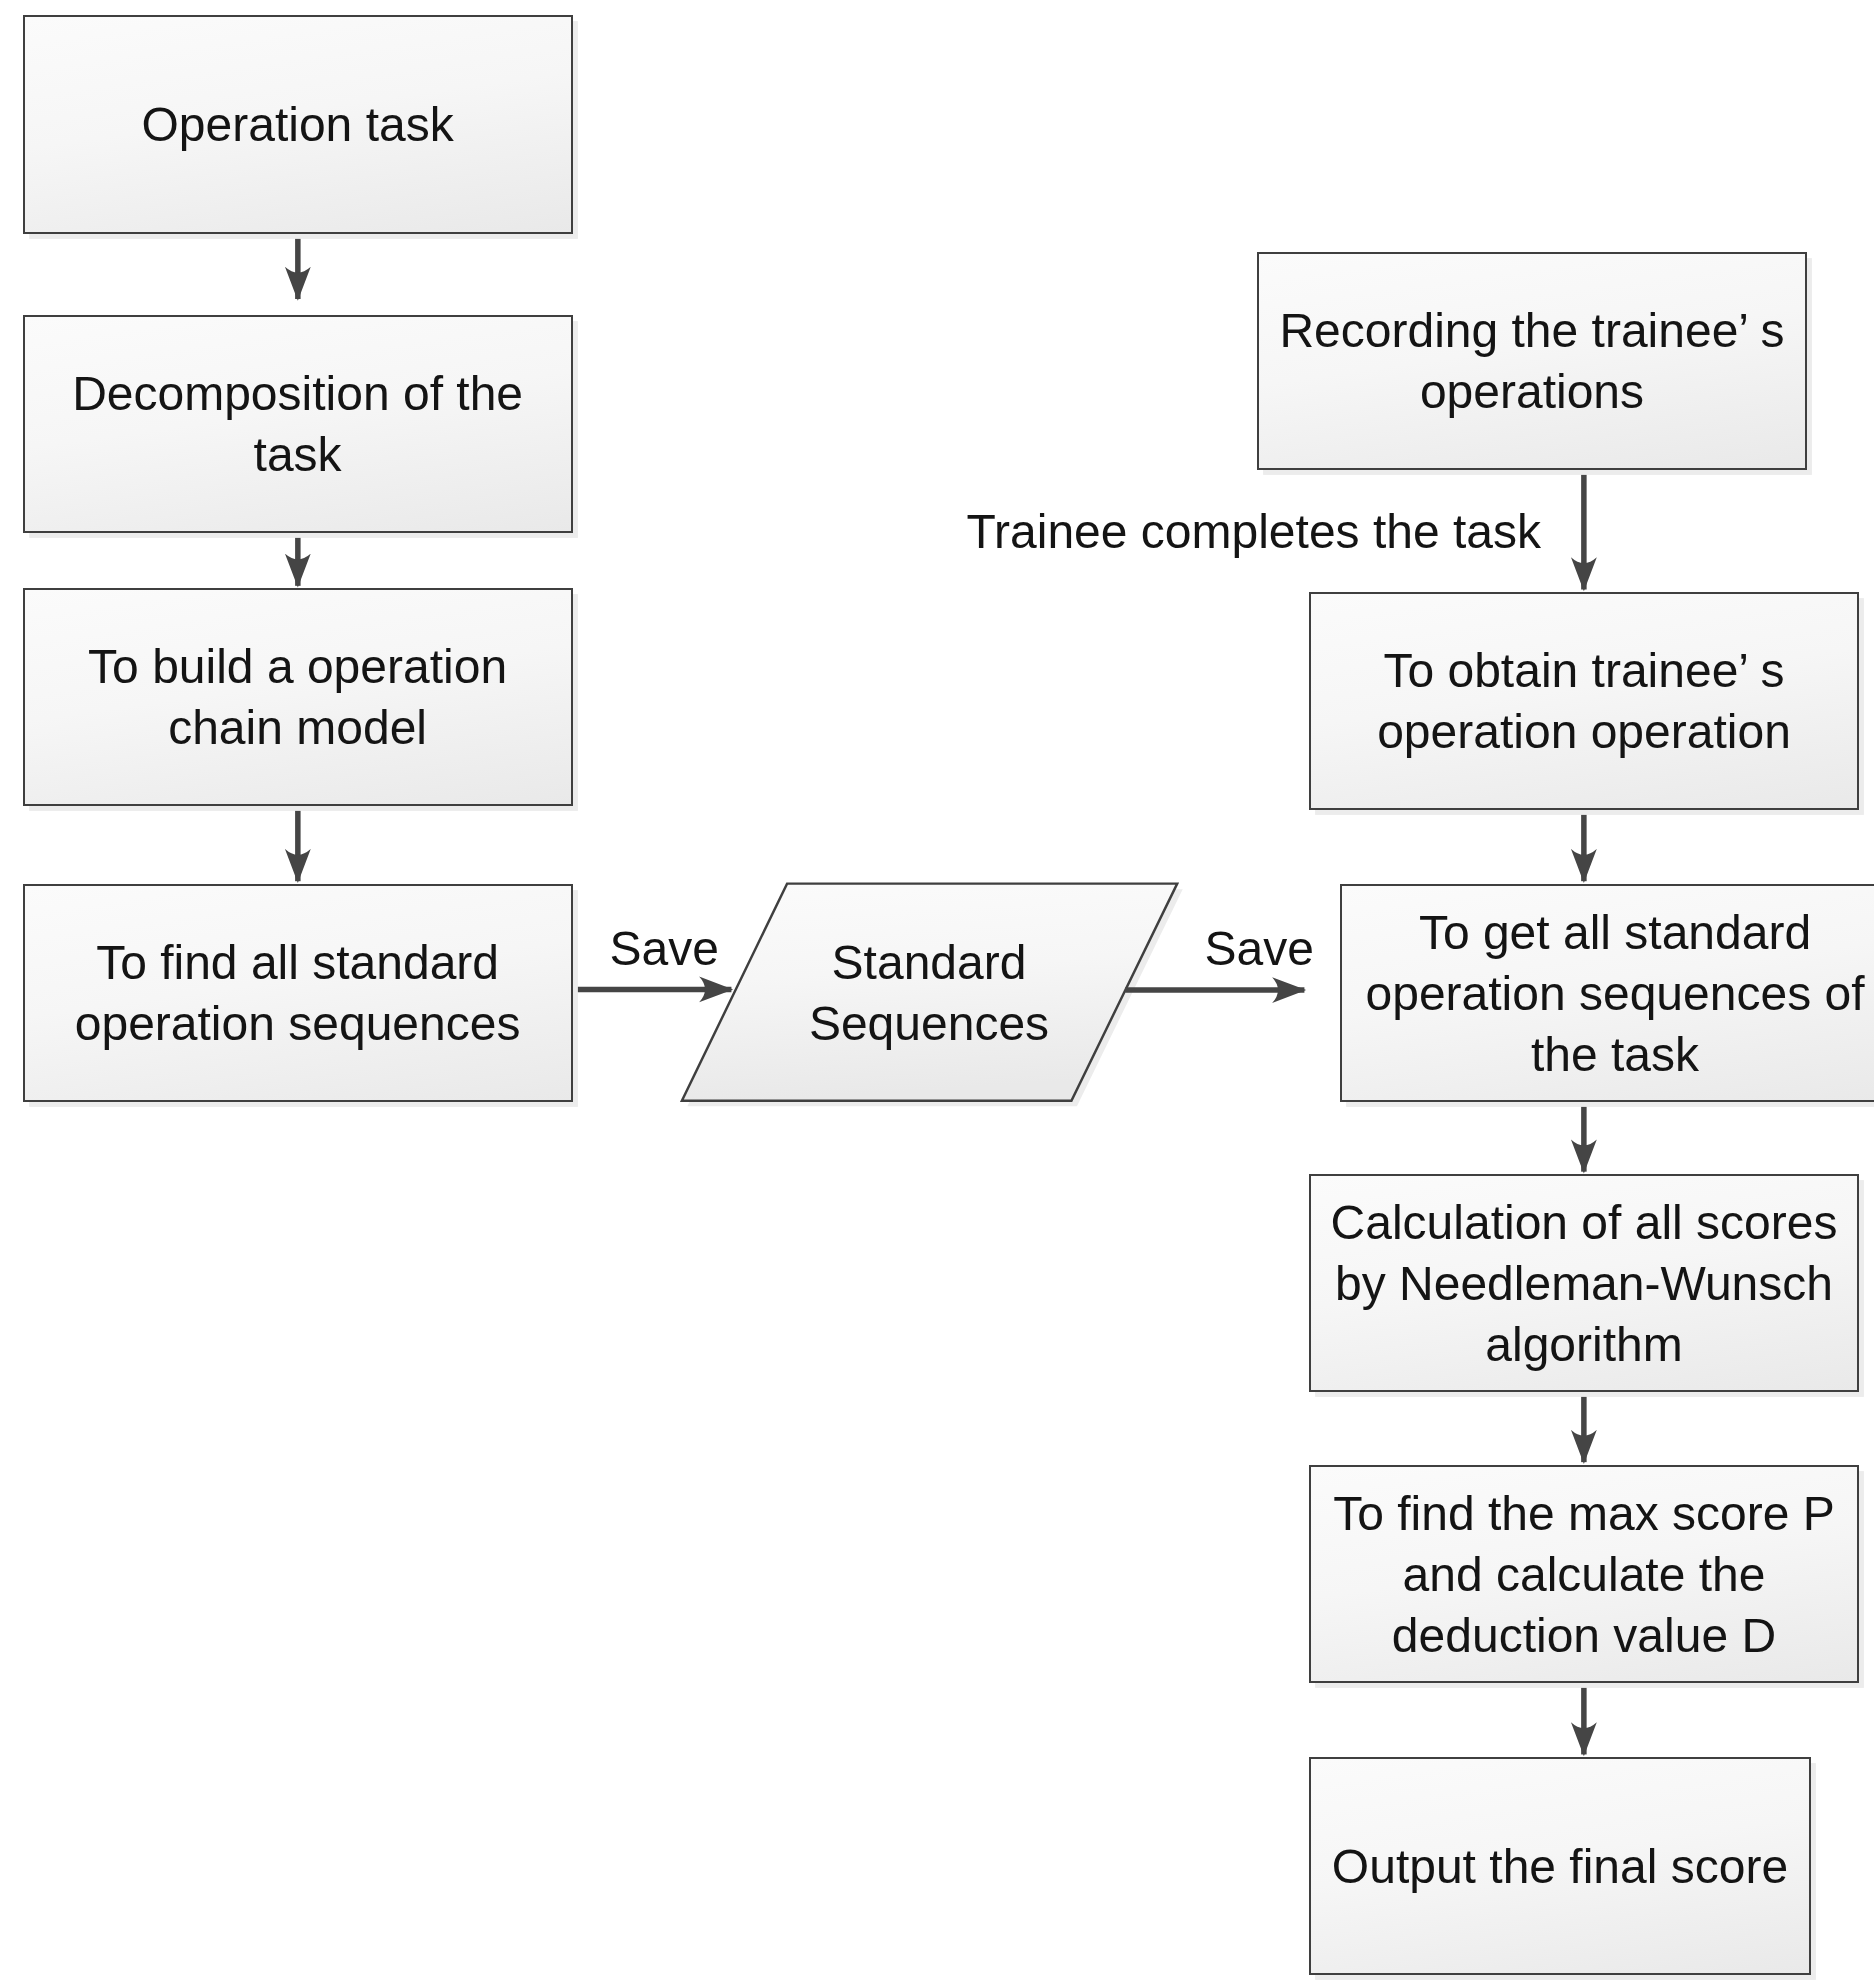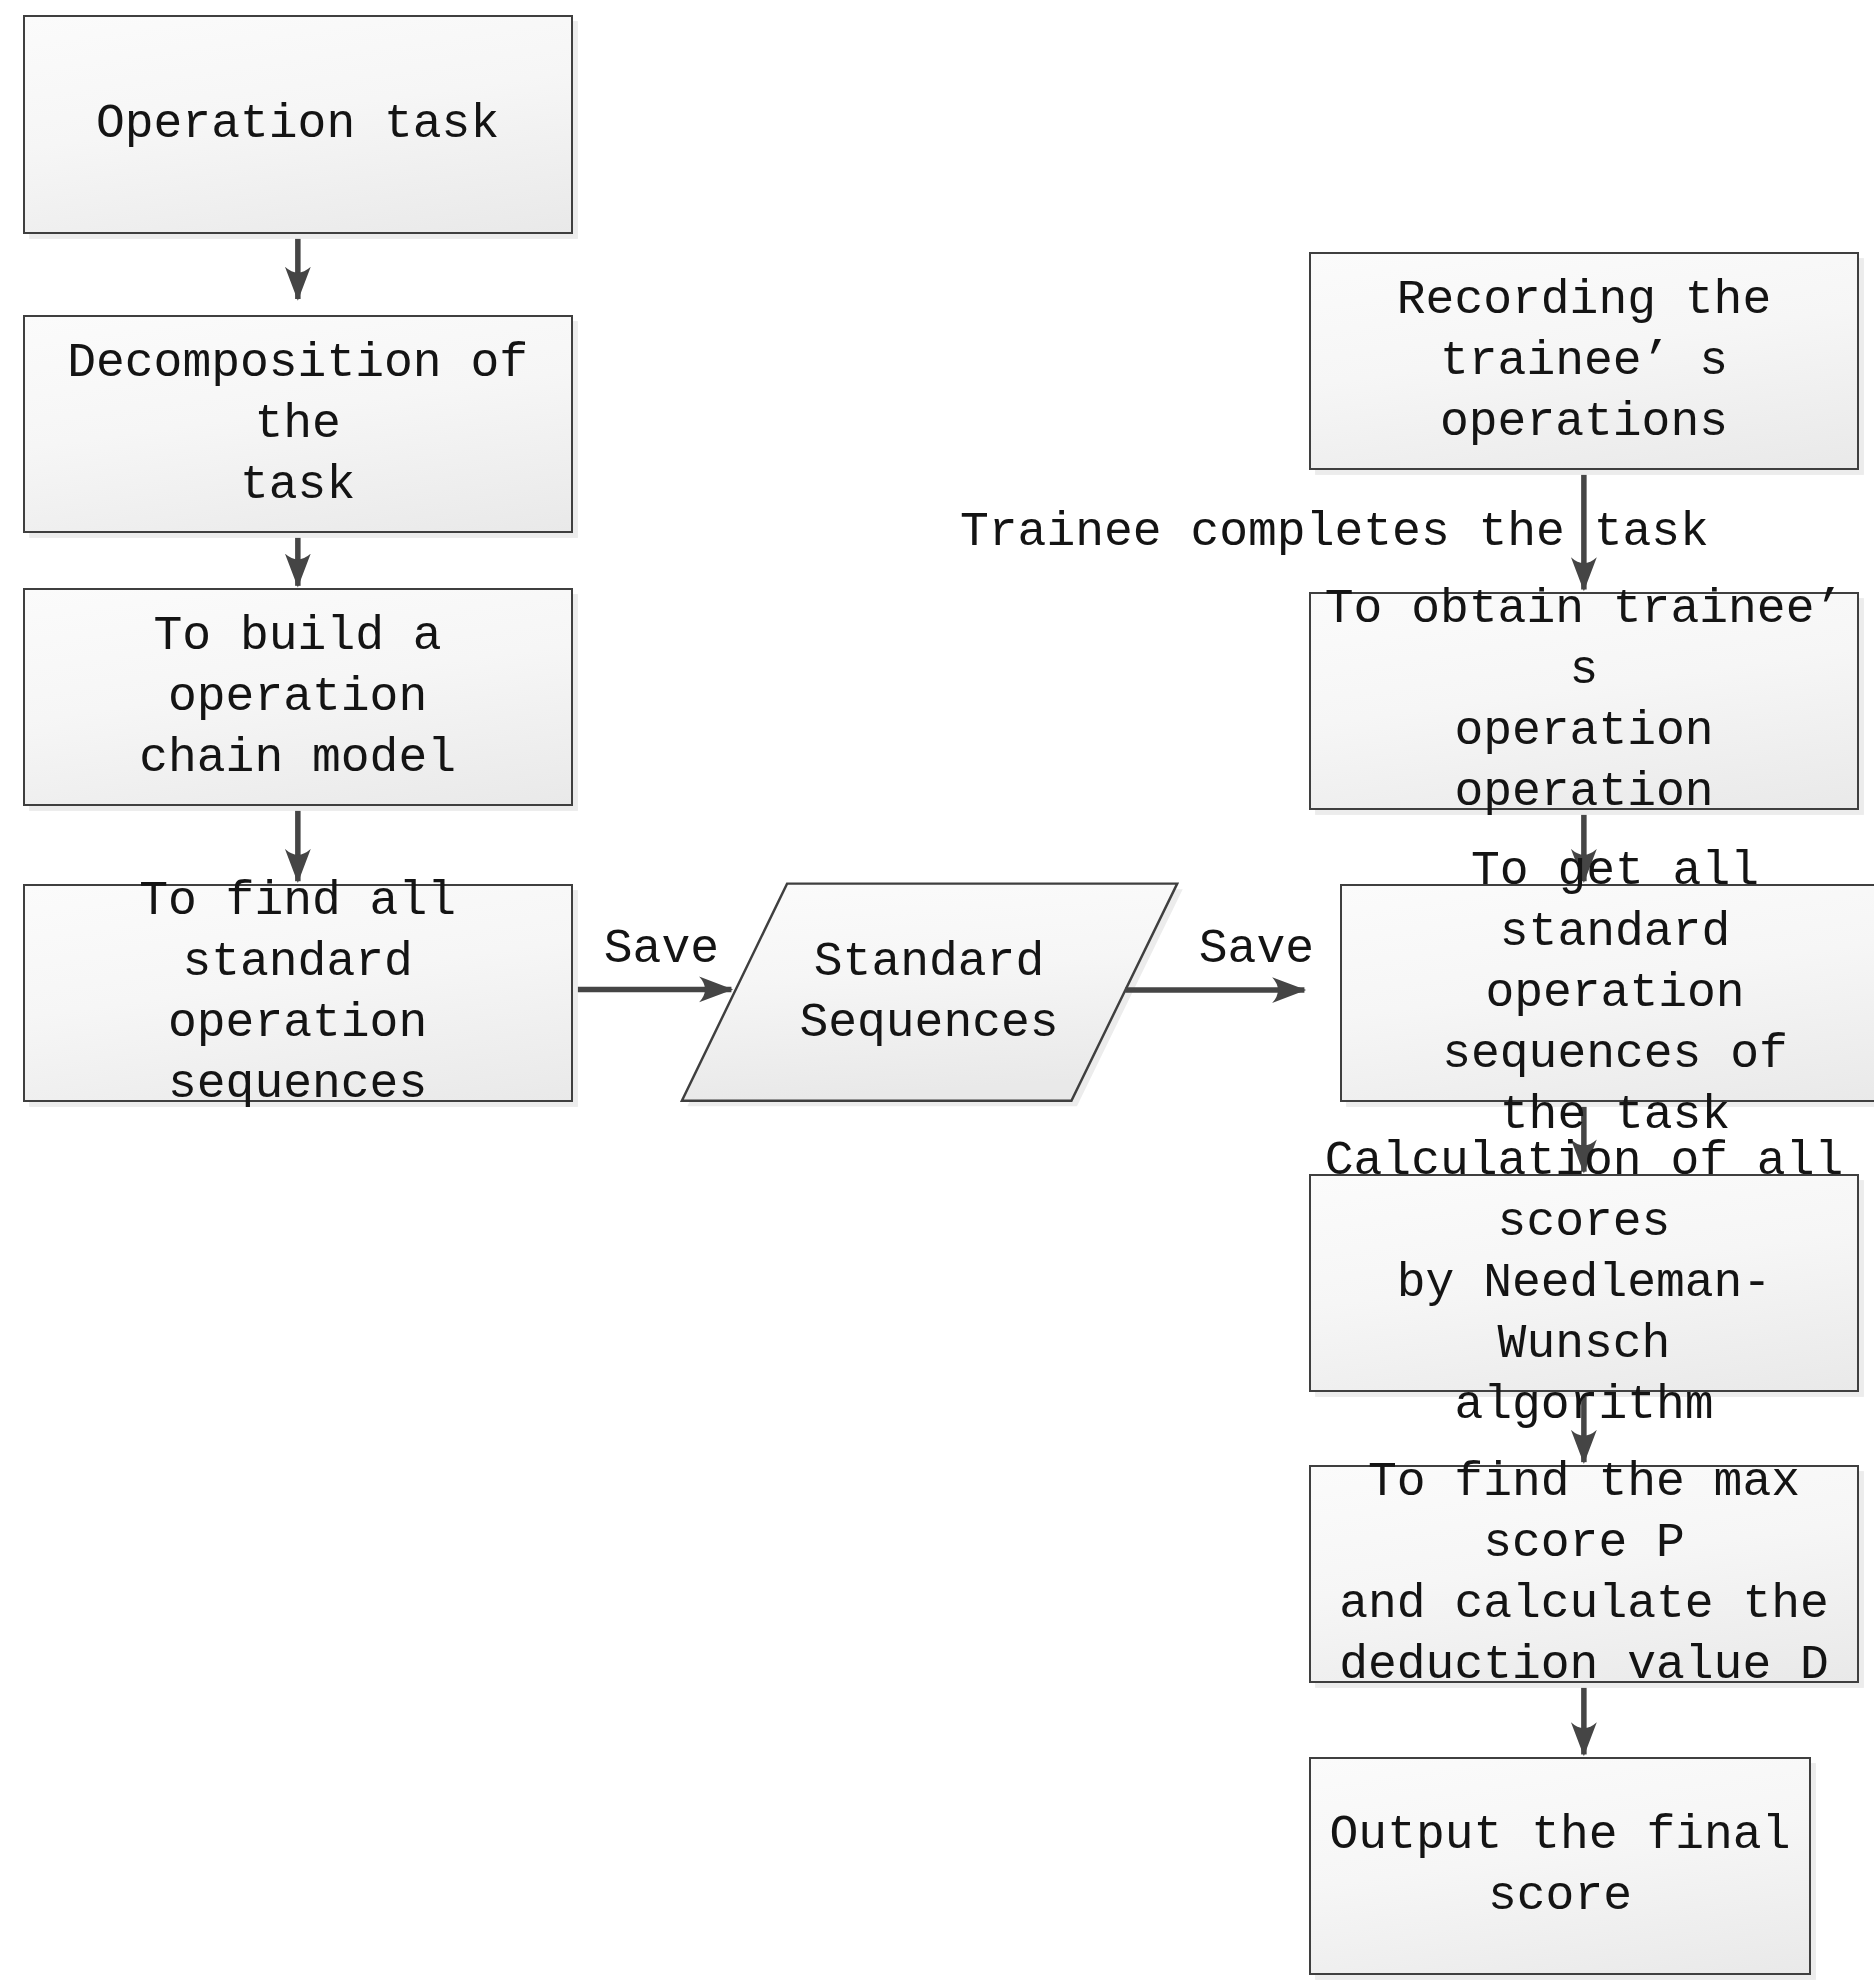--- a/index.html
+++ b/index.html
@@ -1,20 +1,20 @@
 <!DOCTYPE html>
 <html style="font-size:9.8px"><head>
 <meta charset="utf-8">
 <style>
   html,body{margin:0;padding:0;background:#ffffff;}
   #canvas{
     position:relative;
     width:1875px;height:1985px;
     background:#ffffff;
-    font-family:Liberation Mono, monospace;
+    font-family:Liberation Sans, sans-serif;
     color:#141414;
     overflow:hidden;
   }
   .node{
     position:absolute;
     box-sizing:border-box;
     border:2.4px solid #3f3f3f;
     background:linear-gradient(172deg,#fbfbfb 0%,#f6f6f6 45%,#e9e9e9 100%);
     display:flex;align-items:center;justify-content:center;
     text-align:center;
@@ -87,21 +87,21 @@
   <div class="node" style="left:22.6px;top:884px;width:550px;height:218px">
     <span class="node-label">To find all standard
 operation sequences</span>
   </div>
 
   <div class="para-label-wrap">
     <span class="para-label">Standard
 Sequences</span>
   </div>
 
-  <div class="node" style="left:1309px;top:252px;width:550px;height:218px">
+  <div class="node" style="left:1257px;top:252px;width:550px;height:218px">
     <span class="node-label">Recording the trainee’ s
 operations</span>
   </div>
   <div class="node" style="left:1309px;top:592px;width:550px;height:218px">
     <span class="node-label">To obtain trainee’ s
 operation operation</span>
   </div>
   <div class="node" style="left:1340px;top:884px;width:550px;height:218px">
     <span class="node-label">To get all standard
 operation sequences of

